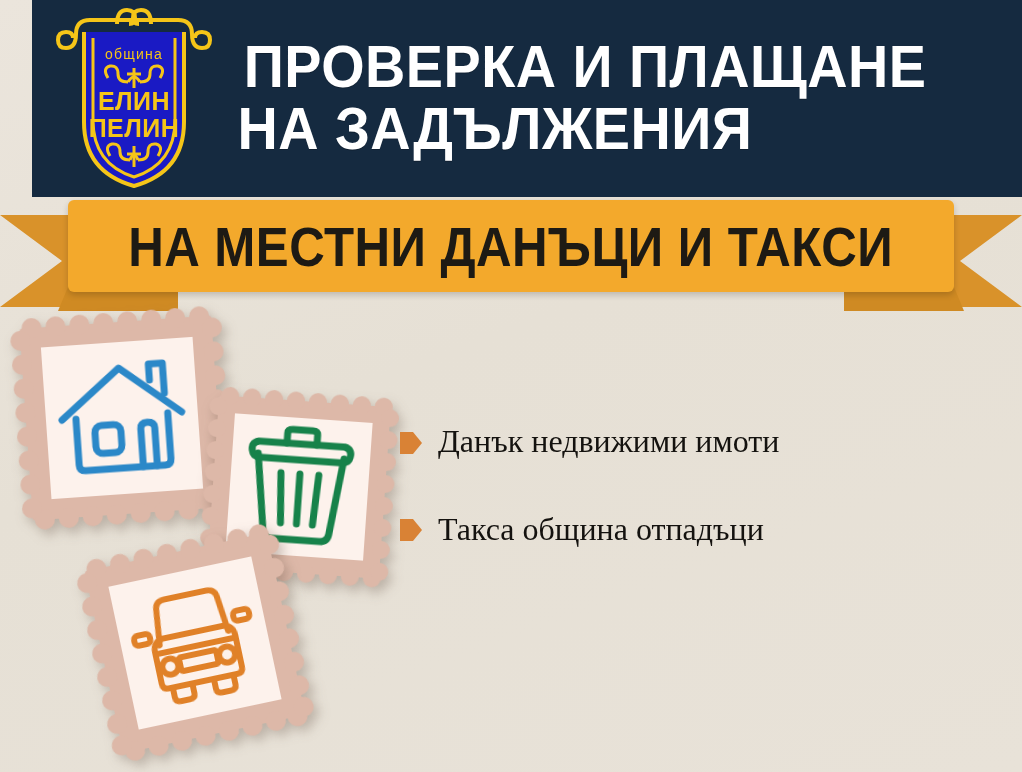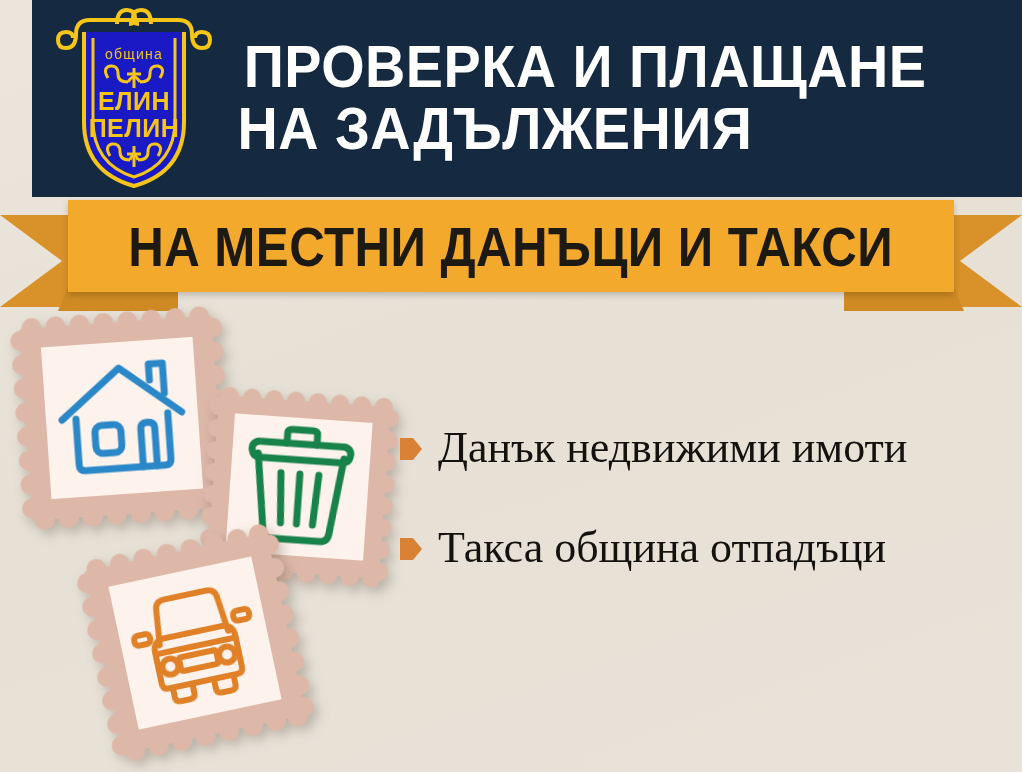--- a/index.html
+++ b/index.html
@@ -63,21 +63,21 @@
     clip-path:polygon(10px 0,120px 0,120px 24px,0 24px);
   }
   .ribbon-fold.right{
     right:58px;width:120px;
     clip-path:polygon(0 0,110px 0,120px 24px,0 24px);
   }
   .ribbon-mid{
     position:absolute;left:68px;top:3px;width:886px;height:92px;
     background:#f3a92c;
     box-shadow:0 3px 6px rgba(0,0,0,.18);
-    display:flex;align-items:center;justify-content:center;
+    display:flex;align-items:center;justify-content:center;border-radius:6px;
   }
   .ribbon-text{
     color:#1d1a14;
     font-family:"Liberation Sans",sans-serif;
     font-weight:bold;
     font-size:56px;
     letter-spacing:0.5px;
     transform:scaleX(0.88);
     white-space:nowrap;
   }
@@ -95,21 +95,21 @@
   }
   .bullet-row{
     display:flex;align-items:center;margin-bottom:54px;
   }
   .bullet-marker{
     width:22px;height:26px;flex:0 0 22px;margin-right:16px;margin-top:2px;
   }
   .bullet-label{
     color:#14120f;
     font-family:"Liberation Serif",serif;
-    font-size:44px;
+    font-size:32px;
     line-height:1.05;
     white-space:nowrap;
   }
 </style>
 </head>
 <body>
 
 <div class="poster">
 
   <div class="header-band">

